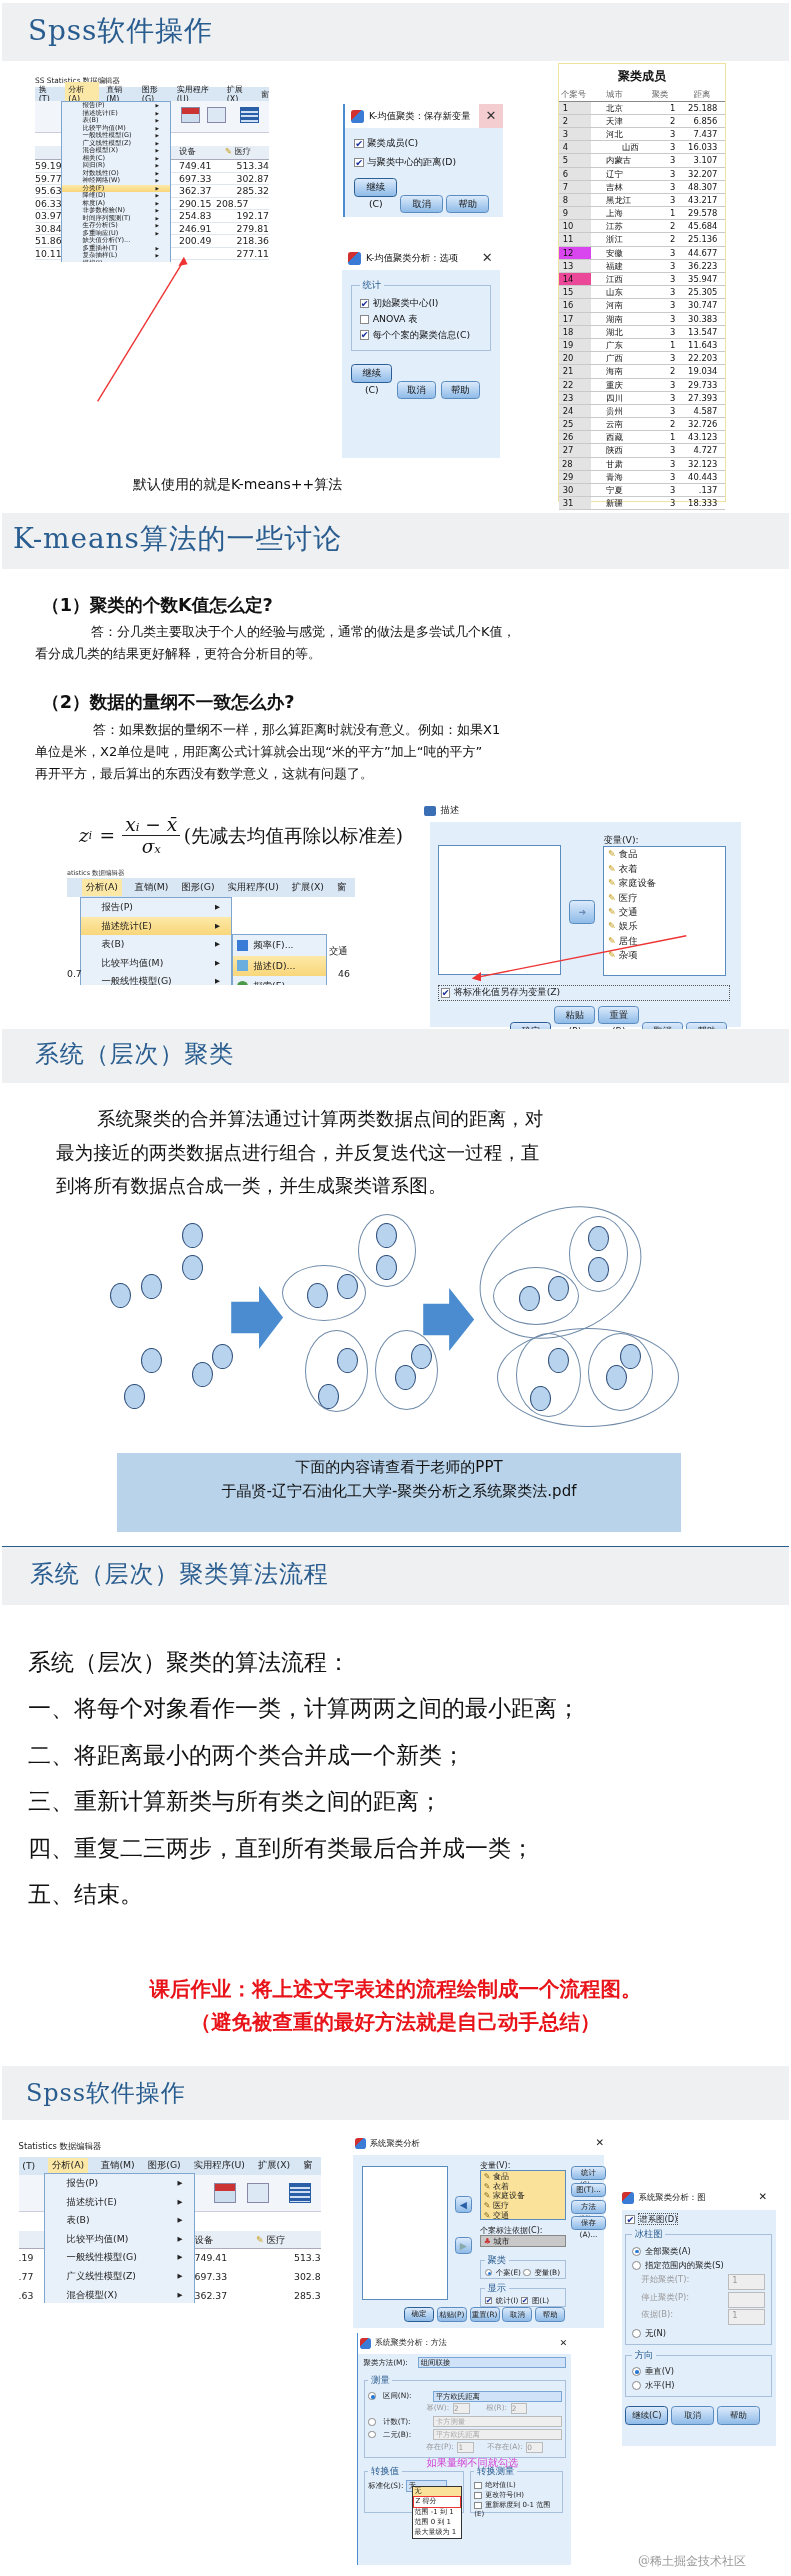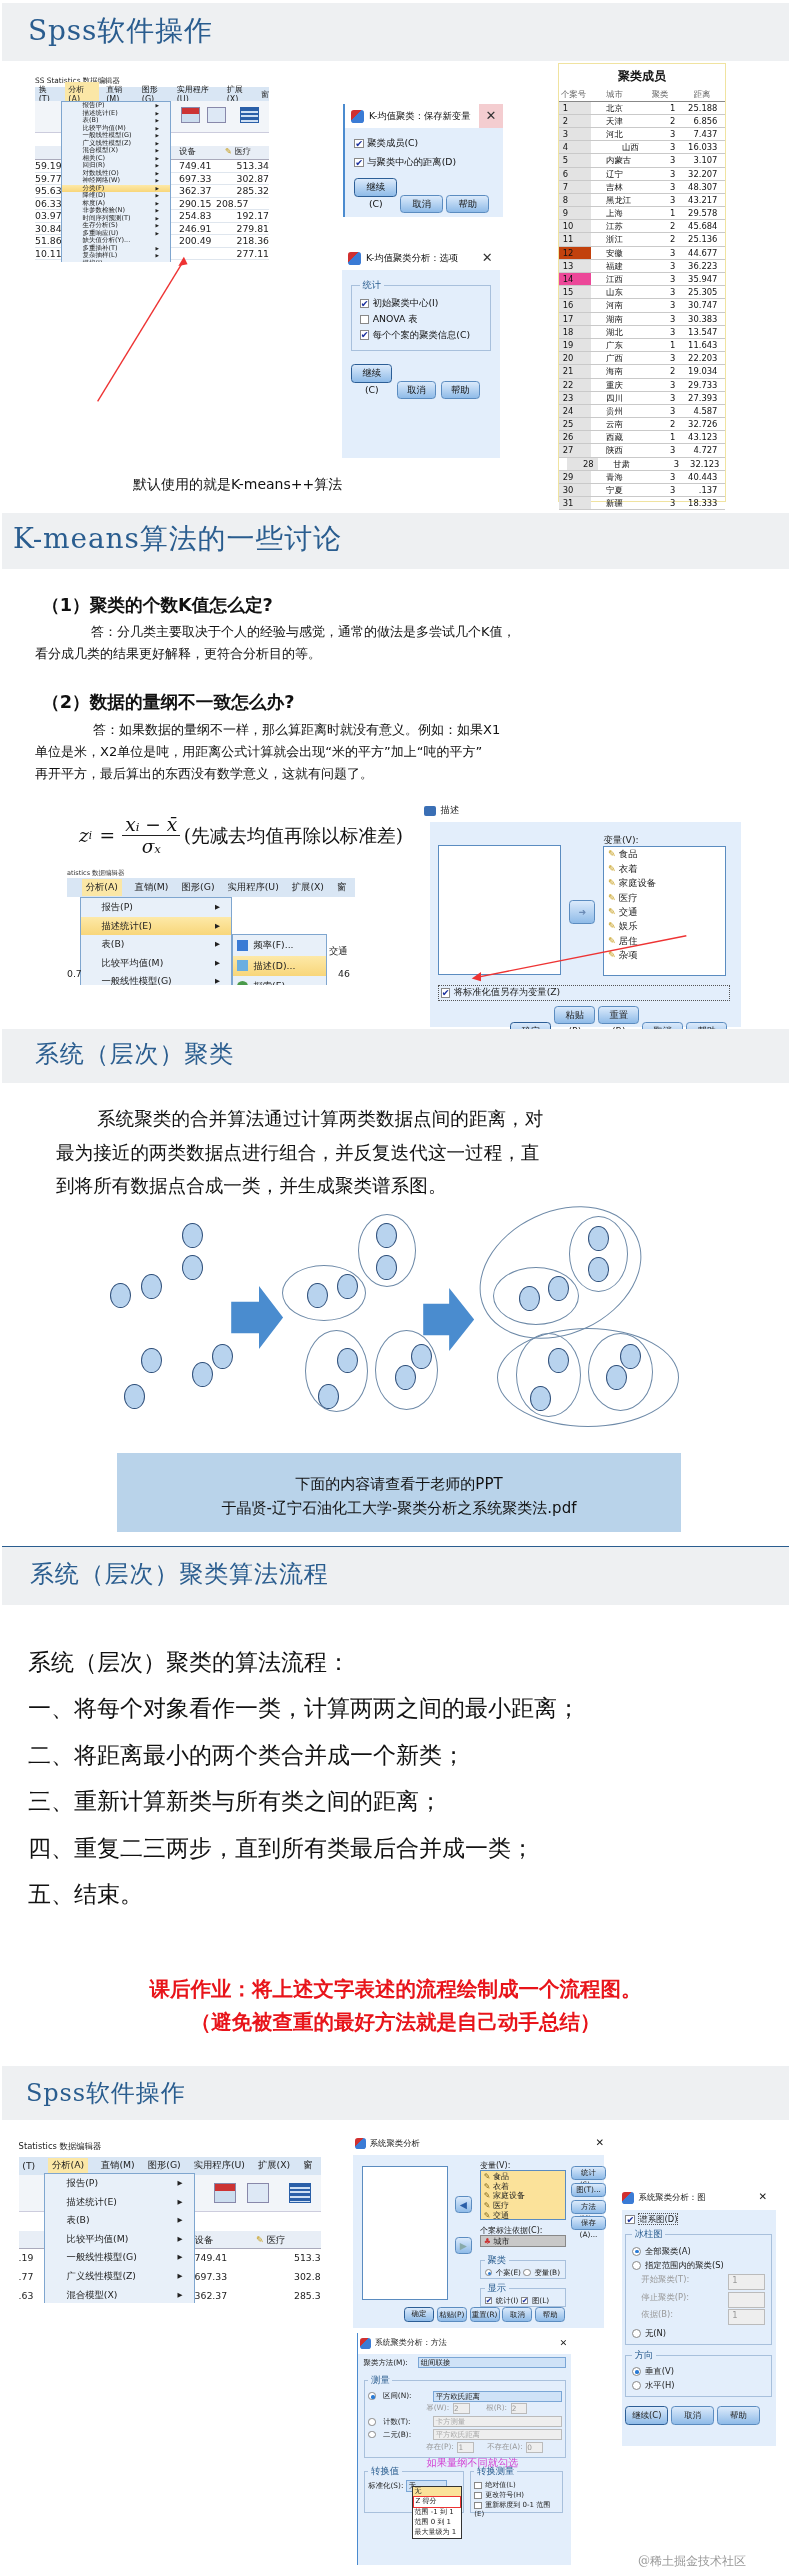--- a/index.html
+++ b/index.html
@@ -251,21 +251,21 @@
         <div style="width: 42px; text-align: right; padding-right: 5.6px;">2</div>
         <div style="width: 42px; text-align: right; padding-right: 5.6px;">45.684</div>
       </div>
       <div class="cm-row">
         <div style="width: 32px; background: rgb(227, 227, 227); padding-left: 3.7px;">11</div>
         <div style="width: 48px; padding-left: 15px;">浙江</div>
         <div style="width: 42px; text-align: right; padding-right: 5.6px;">2</div>
         <div style="width: 42px; text-align: right; padding-right: 5.6px;">25.136</div>
       </div>
       <div class="cm-row">
-        <div style="width: 32px; background: #c2410c; padding-left: 3.7px;">12</div>
+        <div style="width: 32px; background: #d946ef; padding-left: 3.7px;">12</div>
         <div style="width: 48px; padding-left: 15px;">安徽</div>
         <div style="width: 42px; text-align: right; padding-right: 5.6px;">3</div>
         <div style="width: 42px; text-align: right; padding-right: 5.6px;">44.677</div>
       </div>
       <div class="cm-row">
         <div style="width: 32px; background: rgb(227, 227, 227); padding-left: 3.7px;">13</div>
         <div style="width: 48px; padding-left: 15px;">福建</div>
         <div style="width: 42px; text-align: right; padding-right: 5.6px;">3</div>
         <div style="width: 42px; text-align: right; padding-right: 5.6px;">36.223</div>
       </div>
@@ -347,21 +347,21 @@
         <div style="width: 42px; text-align: right; padding-right: 5.6px;">1</div>
         <div style="width: 42px; text-align: right; padding-right: 5.6px;">43.123</div>
       </div>
       <div class="cm-row">
         <div style="width: 32px; background: rgb(227, 227, 227); padding-left: 3.7px;">27</div>
         <div style="width: 48px; padding-left: 15px;">陕西</div>
         <div style="width: 42px; text-align: right; padding-right: 5.6px;">3</div>
         <div style="width: 42px; text-align: right; padding-right: 5.6px;">4.727</div>
       </div>
       <div class="cm-row">
-        <div style="width: 32px; background: rgb(227, 227, 227); padding-left: 16px; margin-left: 8px;">28</div>
+        <div style="width: 32px; background: rgb(227, 227, 227); padding-left: 3px;">28</div>
         <div style="width: 48px; padding-left: 15px;">甘肃</div>
         <div style="width: 42px; text-align: right; padding-right: 5.6px;">3</div>
         <div style="width: 42px; text-align: right; padding-right: 5.6px;">32.123</div>
       </div>
       <div class="cm-row">
         <div style="width: 32px; background: rgb(227, 227, 227); padding-left: 3.7px;">29</div>
         <div style="width: 48px; padding-left: 15px;">青海</div>
         <div style="width: 42px; text-align: right; padding-right: 5.6px;">3</div>
         <div style="width: 42px; text-align: right; padding-right: 5.6px;">40.443</div>
       </div>
@@ -511,21 +511,21 @@
   <div class="pt" style="left:588px;top:48px"></div>
   <div class="ell" style="left:497px;top:119px;width:182px;height:99px"></div>
   <div class="ell" style="left:516px;top:124px;width:65px;height:84px"></div>
   <div class="pt" style="left:548px;top:139px"></div>
   <div class="pt" style="left:530px;top:177px"></div>
   <div class="ell" style="left:588px;top:124px;width:65px;height:78px"></div>
   <div class="pt" style="left:606px;top:156px"></div>
   <div class="pt" style="left:620px;top:135px"></div>
 </div>
 
-<div class="abs" style="left:117px;top:1453px;width:564px;height:79px;background:#b9d3ea;text-align:center;font-size:15px;line-height:24px;padding-top:19px;">
+<div class="abs" style="left:117px;top:1453px;width:564px;height:79px;background:#b9d3ea;text-align:center;font-size:15px;line-height:24px;padding-top:2px;">
   <div>下面的内容请查看于老师的PPT</div>
   <div>于晶贤-辽宁石油化工大学-聚类分析之系统聚类法.pdf</div>
 </div>
 
 <div class="slide-head" style="top:1546px;height:59px;border-top:0.9px solid #2a5d8f;">
   <div class="t" style="left:28px;top:11px;font-size:24px;">系统（层次）聚类算法流程</div>
 </div>
 <div class="abs big" style="left:28px;top:1638px;">系统（层次）聚类的算法流程：</div>
 <div class="abs big" style="left:28px;top:1684px;">一、将每个对象看作一类，计算两两之间的最小距离；</div>
 <div class="abs big" style="left:28px;top:1731px;">二、将距离最小的两个类合并成一个新类；</div>

